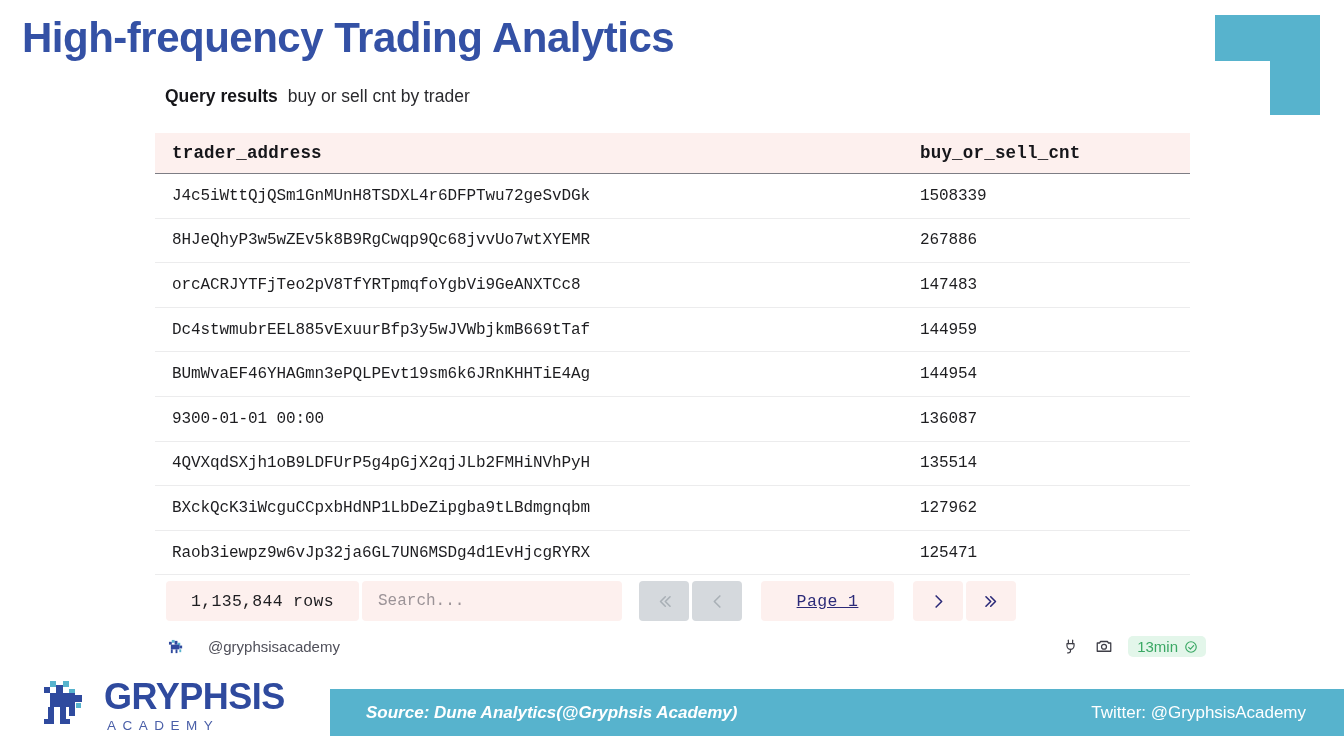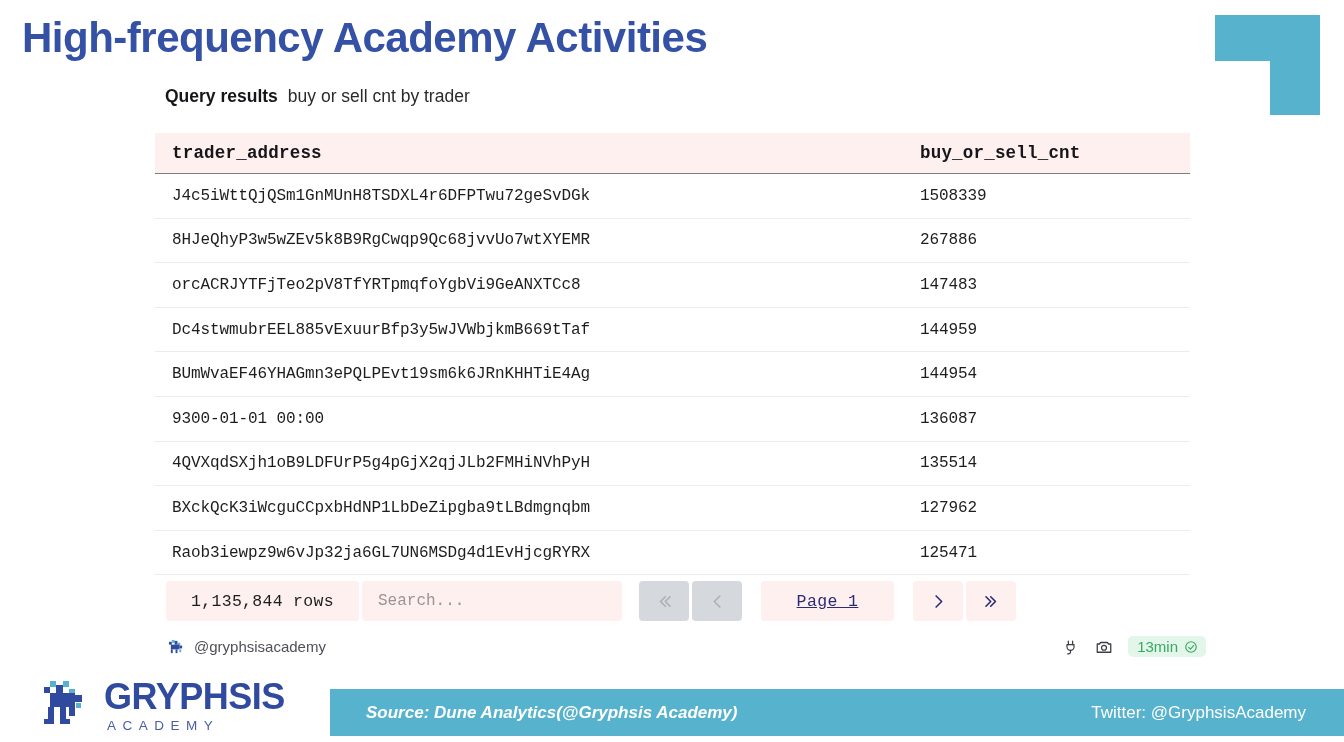--- a/index.html
+++ b/index.html
@@ -103,24 +103,24 @@
     display:flex; align-items:center; justify-content:center;
     font-family:"Liberation Mono", monospace;
     font-size:16.5px; color:#2b2a78;
     text-decoration:underline; cursor:pointer; letter-spacing:0.4px;
   }
   .pg-gap-a { margin-left:14px; }
   .pg-gap-b { margin-left:16px;font-family:Liberation Mono, monospace; }
 
   
   .meta-row { position:absolute; left:168px; top:638px; width:1035px; height:24px; }
-  .meta-left { position:absolute; left:0; top:0; display:flex; align-items:center; gap:9px; }
+  .meta-left { position:absolute; left:0; top:0; display:flex; align-items:center; gap:23px; }
   .meta-handle { font-size:15px; color:#50505a; }
   .gryph-mark { width:17px; height:16px; display:block; }
-  .meta-right { position:absolute; right:-3px; top:-2px; display:flex; align-items:flex-end; gap:14px; }
+  .meta-right { position:absolute; right:-3px; top:-2px; display:flex; align-items:flex-start; gap:14px; }
   .icon-btn { width:20px; height:20px; display:flex; align-items:center; justify-content:center; cursor:pointer; }
   .time-pill {
     display:flex; align-items:center; gap:6px;
     background:#e3f6ea; border-radius:5px;
     padding:2px 8px 2px 9px;
     font-size:15px; color:#3aa864; font-family:"Liberation Sans", sans-serif;
   }
 
   
   .brand-bar { position:absolute; left:0; bottom:0; width:1344px; height:60px; }
@@ -141,21 +141,21 @@
 </head>
 <body>
 
 <div id="root">
 
   <div class="corner-shape">
     <div class="bar-top"></div>
     <div class="bar-side"></div>
   </div>
 
-  <div class="slide-title">High-frequency Academy Activities</div>
+  <div class="slide-title">High-frequency Trading Analytics</div>
 
   <div class="query-caption">
     <span class="qr-strong">Query results</span><span class="qr-sub">buy or sell cnt by trader</span>
   </div>
 
   <div class="table-panel">
 
     <table class="tbl">
       <colgroup>
           <col class="c-addr">

